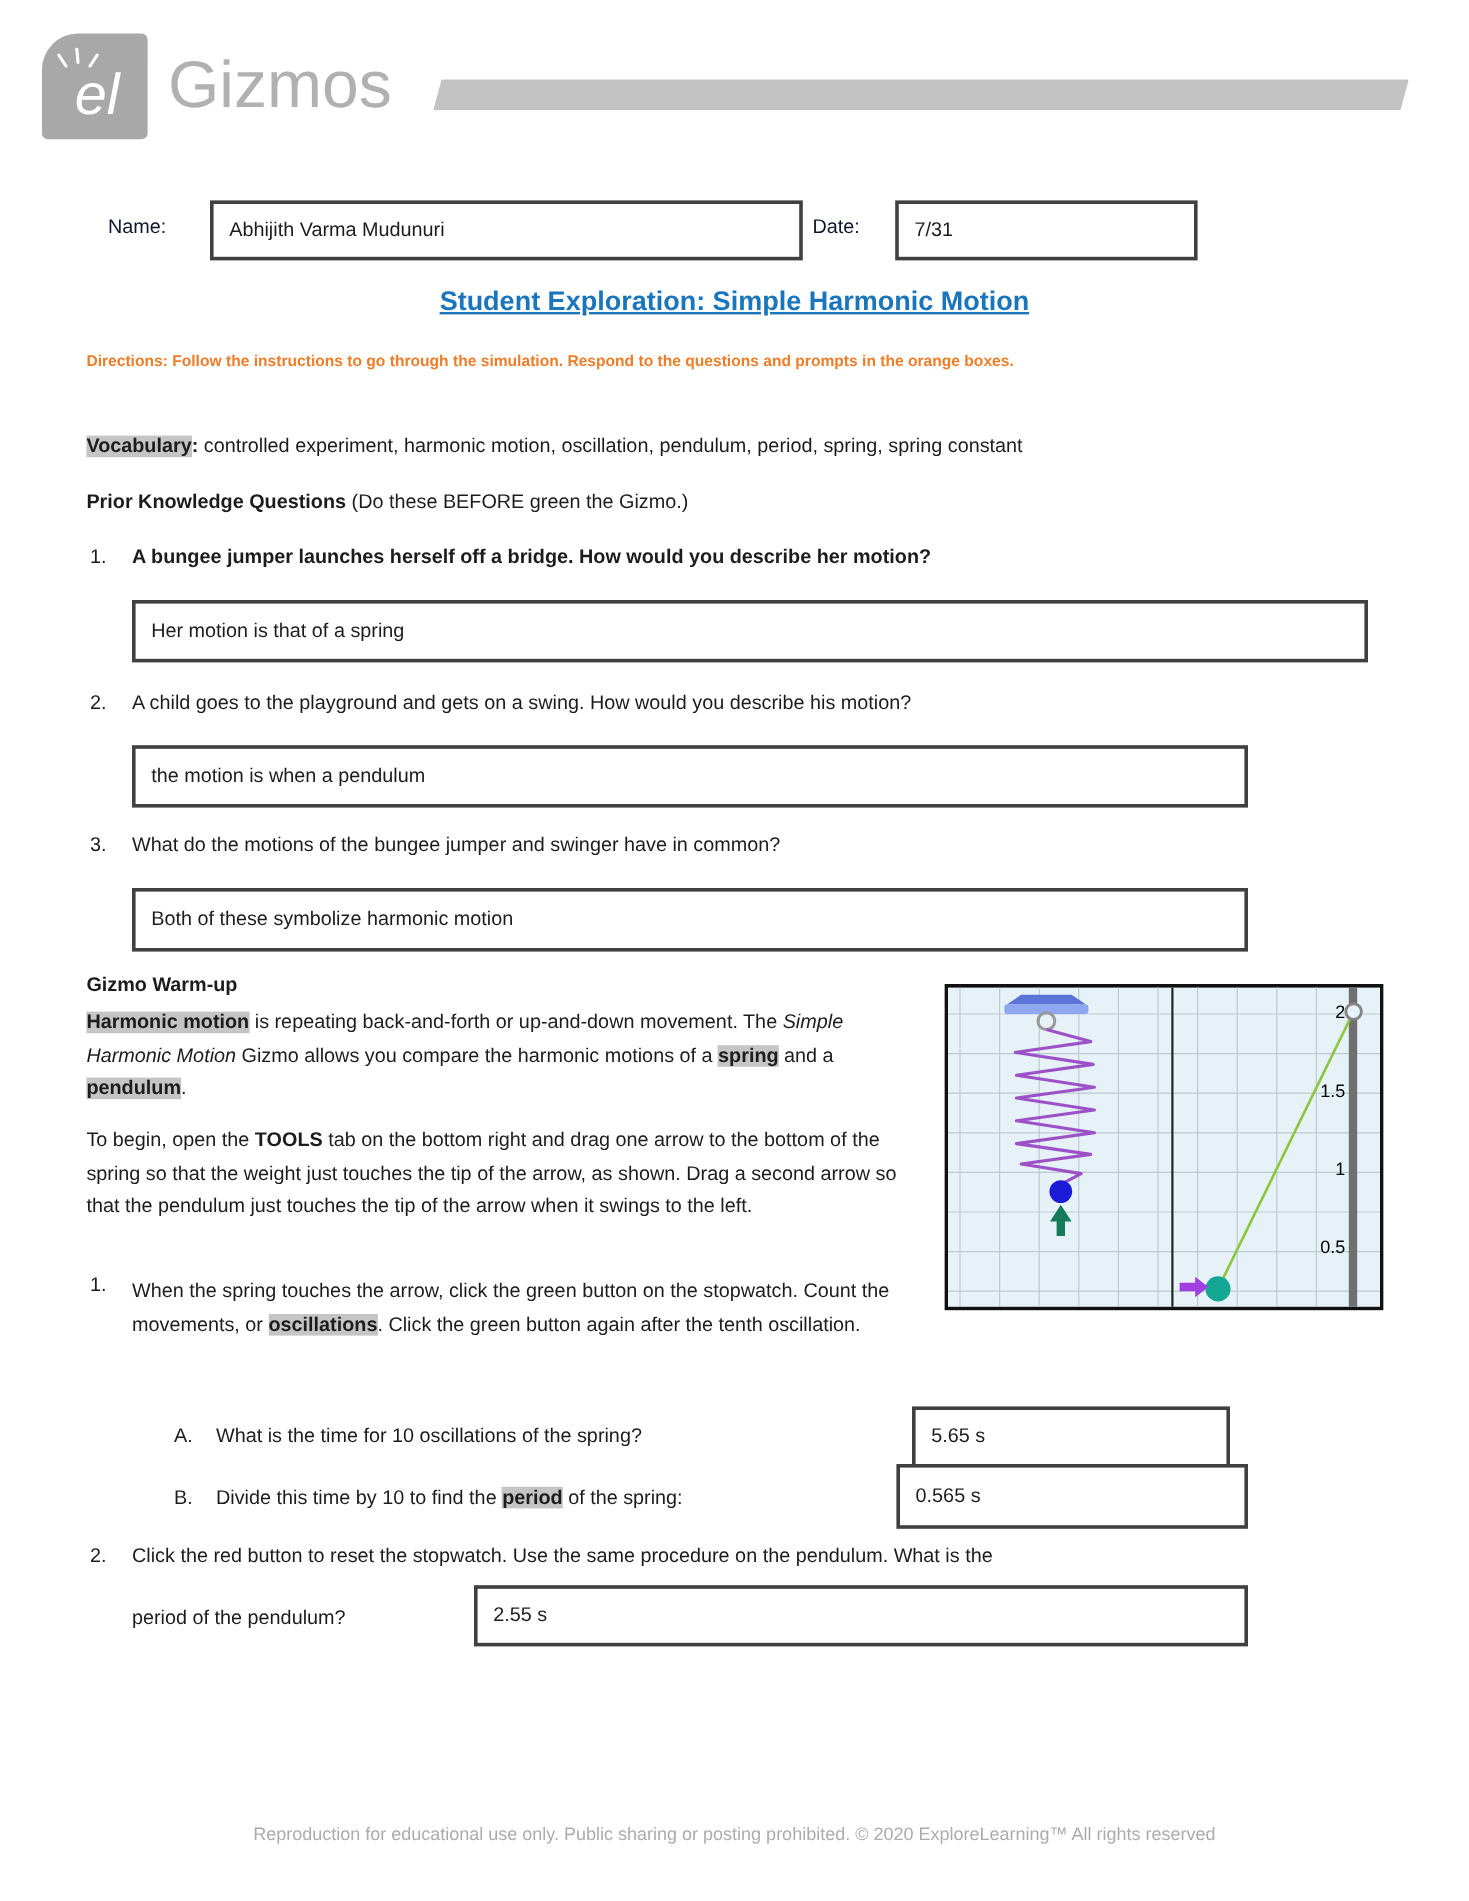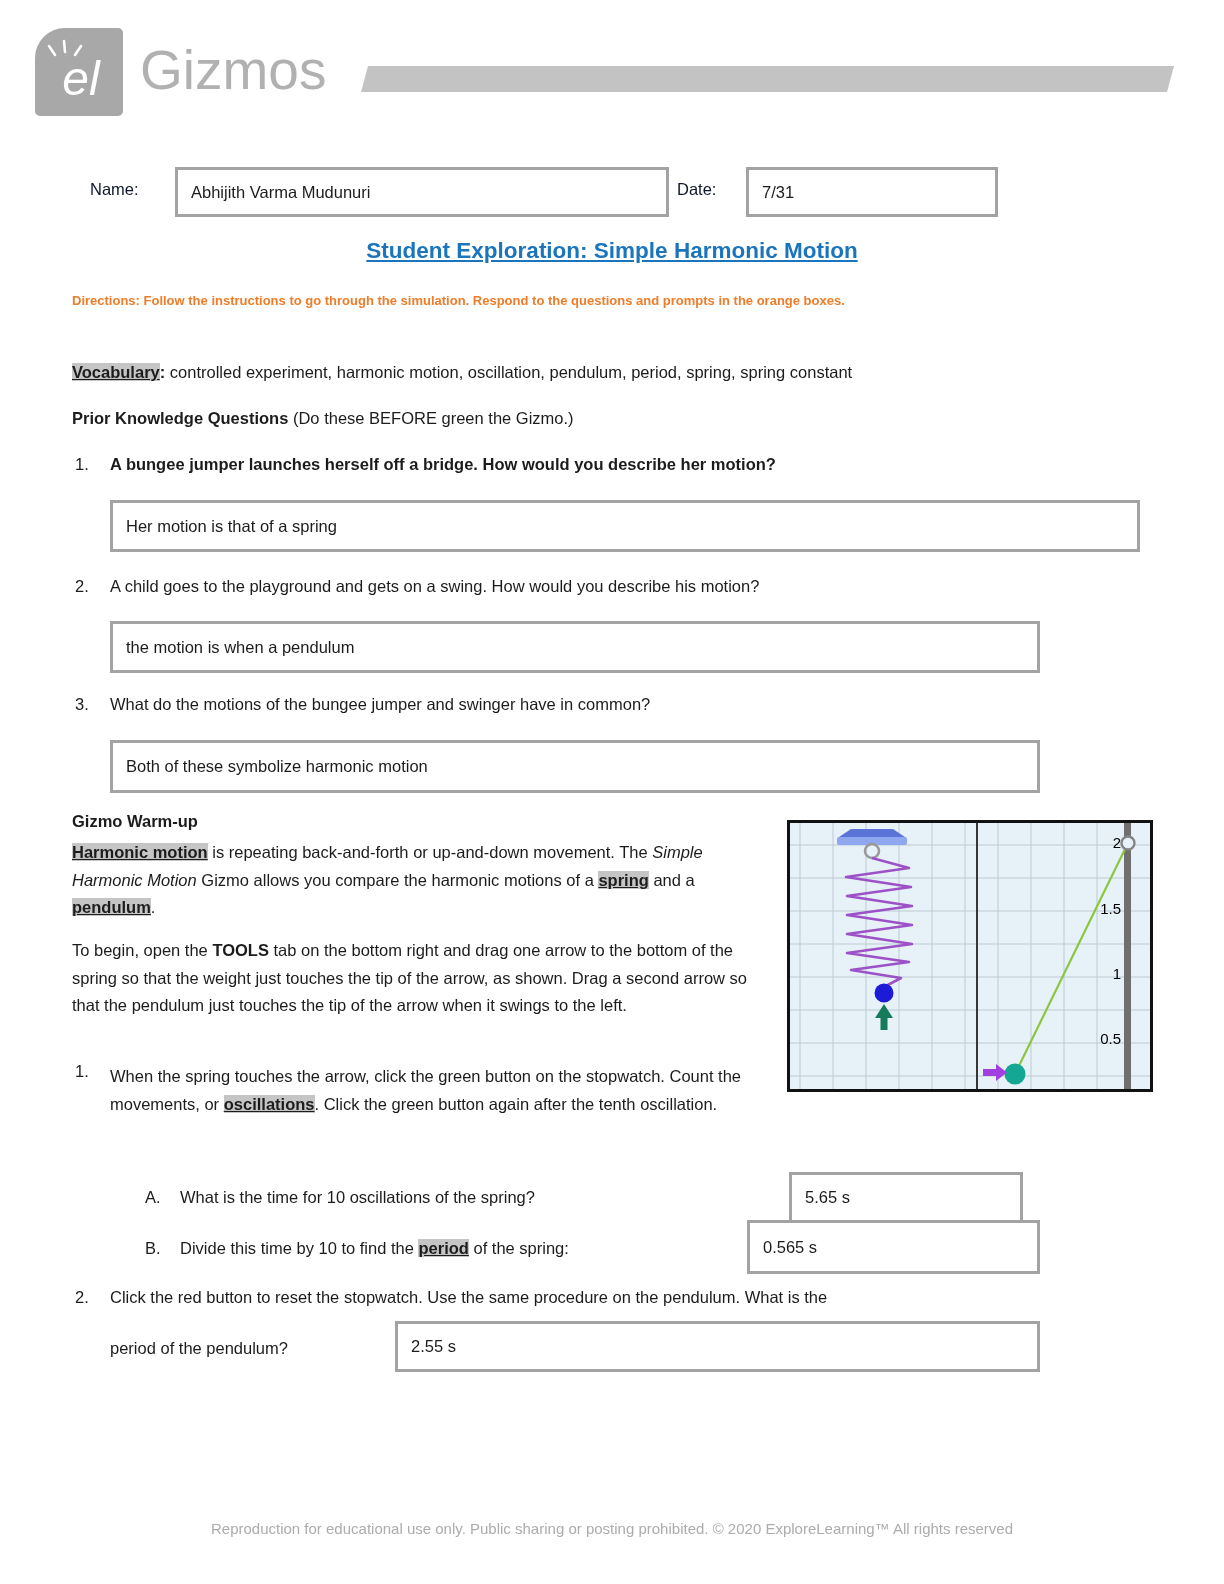--- a/index.html
+++ b/index.html
@@ -1,27 +1,27 @@
 <!DOCTYPE html>
 <html><head>
 <meta charset="utf-8">
 <style>
   html,body{margin:0;padding:0;background:#ffffff;}
   .page{position:relative;width:1224px;height:1584px;background:#ffffff;overflow:hidden;
         font-family:"Liberation Sans",sans-serif;font-size:16.5px;color:#1c1c1c;}
   .abs{position:absolute;}
   .b{font-weight:bold;}
   .i{font-style:italic;}
-  .hl{background:#C5C5C5;font-weight:bold;text-decoration:underline;}
+  .hl{background:#C5C5C5;font-weight:bold;}
   .logo{left:35px;top:28px;width:88px;height:88px;background:#A8A8A8;border-radius:30px 5px 5px 5px;}
   .wordmark{left:140px;top:38px;font-weight:normal;font-size:55px;color:#B1B1B1;letter-spacing:0px;}
   .banner{left:352px;top:66px;width:822px;height:26px;background:#C3C3C3;
           clip-path:polygon(16px 0,100% 0,calc(100% - 7px) 100%,9px 100%);}
   .fieldlabel{font-size:16.5px;color:#0f172a;}
-  .obox{border:3px solid #a3a3a3;background:#fff;display:flex;align-items:center;
+  .obox{border:3px solid #404040;background:#fff;display:flex;align-items:center;
         padding-left:13px;box-sizing:border-box;}
   .title{left:0;top:238px;width:100%;text-align:center;font-size:22.5px;font-weight:bold;
          color:#1B75BC;text-decoration:underline;}
   .directions{left:72px;top:287px;width:1015px;font-weight:bold;font-size:13px;
               line-height:28px;color:#EE7D2A;}
   .bodyline{line-height:27.5px;}
   .footer{left:0;top:1520px;width:100%;text-align:center;font-size:15px;color:#ACACAC;}
   .subrow{display:flex;align-items:center;height:51px;}
   .subletter{width:35px;}
   svg text{font-family:"Liberation Sans",sans-serif;}
@@ -139,21 +139,21 @@
 
   <div class="abs" style="left:75px;top:1062px;">1.</div>
   <div class="abs" style="left:110px;top:1062px;width:655px;line-height:28px;">
     <span>When the spring touches the arrow, click the green button on the stopwatch. Count the movements, or </span><span class="hl">oscillations</span><span>. Click the green button again after the tenth oscillation.</span>
   </div>
 
   <div class="abs subrow" style="left:145px;top:1172px;width:580px;">
     <span class="subletter">A.</span>
     <span>What is the time for 10 oscillations of the spring?</span>
   </div>
-  <div class="abs obox" style="left:789px;top:1172px;width:234px;height:51px;">
+  <div class="abs obox" style="left:760px;top:1172px;width:265px;height:51px;">
     <span>5.65 s</span>
   </div>
 
   <div class="abs subrow" style="left:145px;top:1223px;width:580px;">
     <span class="subletter">B.</span>
     <span><span>Divide this time by 10 to find the </span><span class="hl">period</span><span> of the spring:</span></span>
   </div>
   <div class="abs obox" style="left:747px;top:1220px;width:293px;height:54px;">
     <span>0.565 s</span>
   </div>

